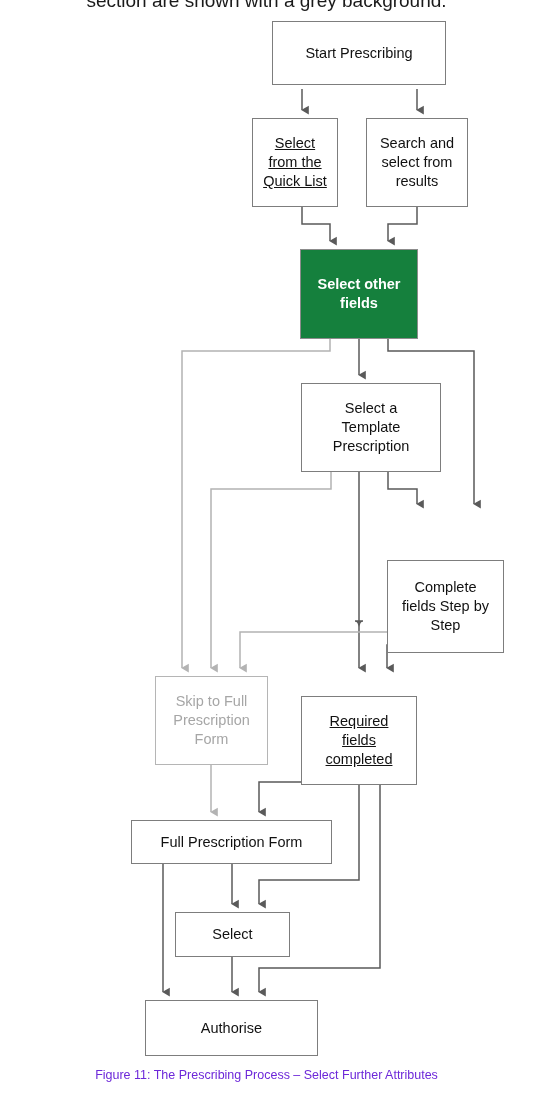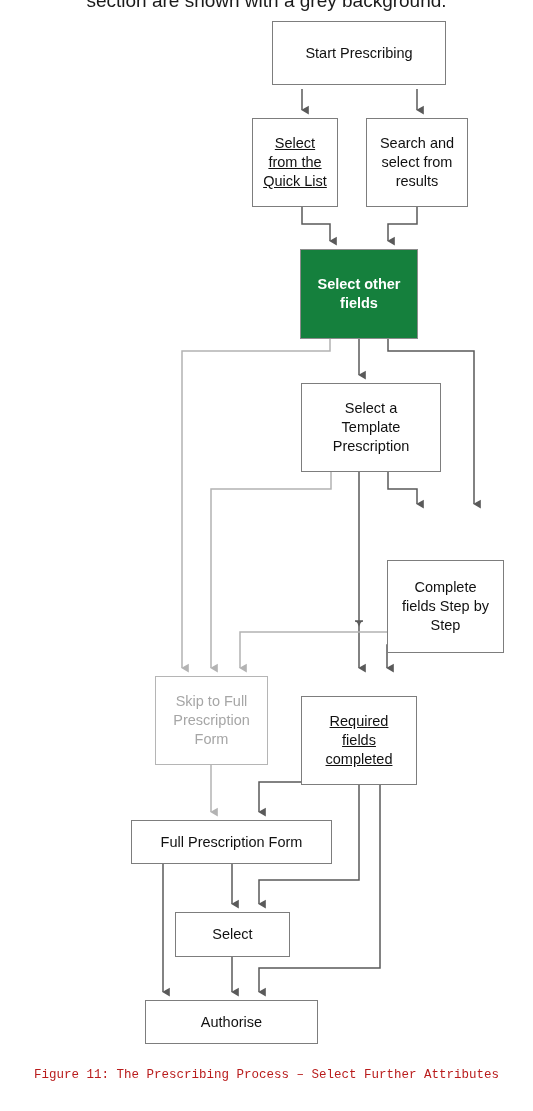--- a/index.html
+++ b/index.html
@@ -61,22 +61,21 @@
     color: #a6a6a6;
     border-color: #b5b5b5;
   }
   .caption {
     position: absolute;
     left: 0;
     top: 1068px;
     width: 533px;
     text-align: center;
     font-size: 12.5px;
-    color: #b91c1c;
-    font-family: Liberation Mono, monospace;
+    color: #6d28d9;
   }
 </style>
 </head>
 <body>
 
 <div id="page">
 
   <div class="cut-text">section are shown with a grey background.</div>
 
   <svg id="flow-svg" width="533" height="1111" viewBox="0 0 533 1111">
@@ -164,19 +163,19 @@
   </div>
 
   <div class="node" style="left:131px; top:820px; width:201px; height:44px;">
     <span>Full Prescription Form</span>
   </div>
 
   <div class="node" style="left:175px; top:912px; width:115px; height:45px;">
     <span>Select</span>
   </div>
 
-  <div class="node" style="left:145px; top:1000px; width:173px; height:44px;">
+  <div class="node" style="left:145px; top:1000px; width:173px; height:56px;">
     <span>Authorise</span>
   </div>
 
   <div class="caption">Figure 11: The Prescribing Process – Select Further Attributes</div>
 
 </div>
 
 </body></html>

